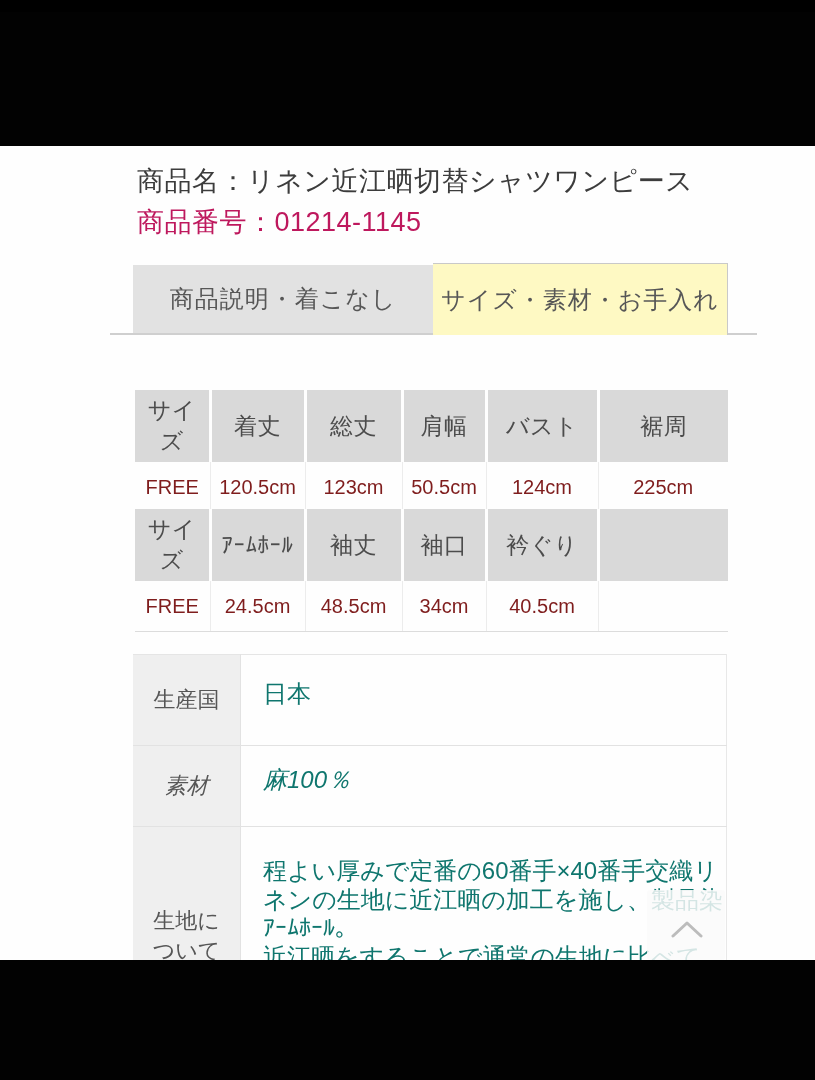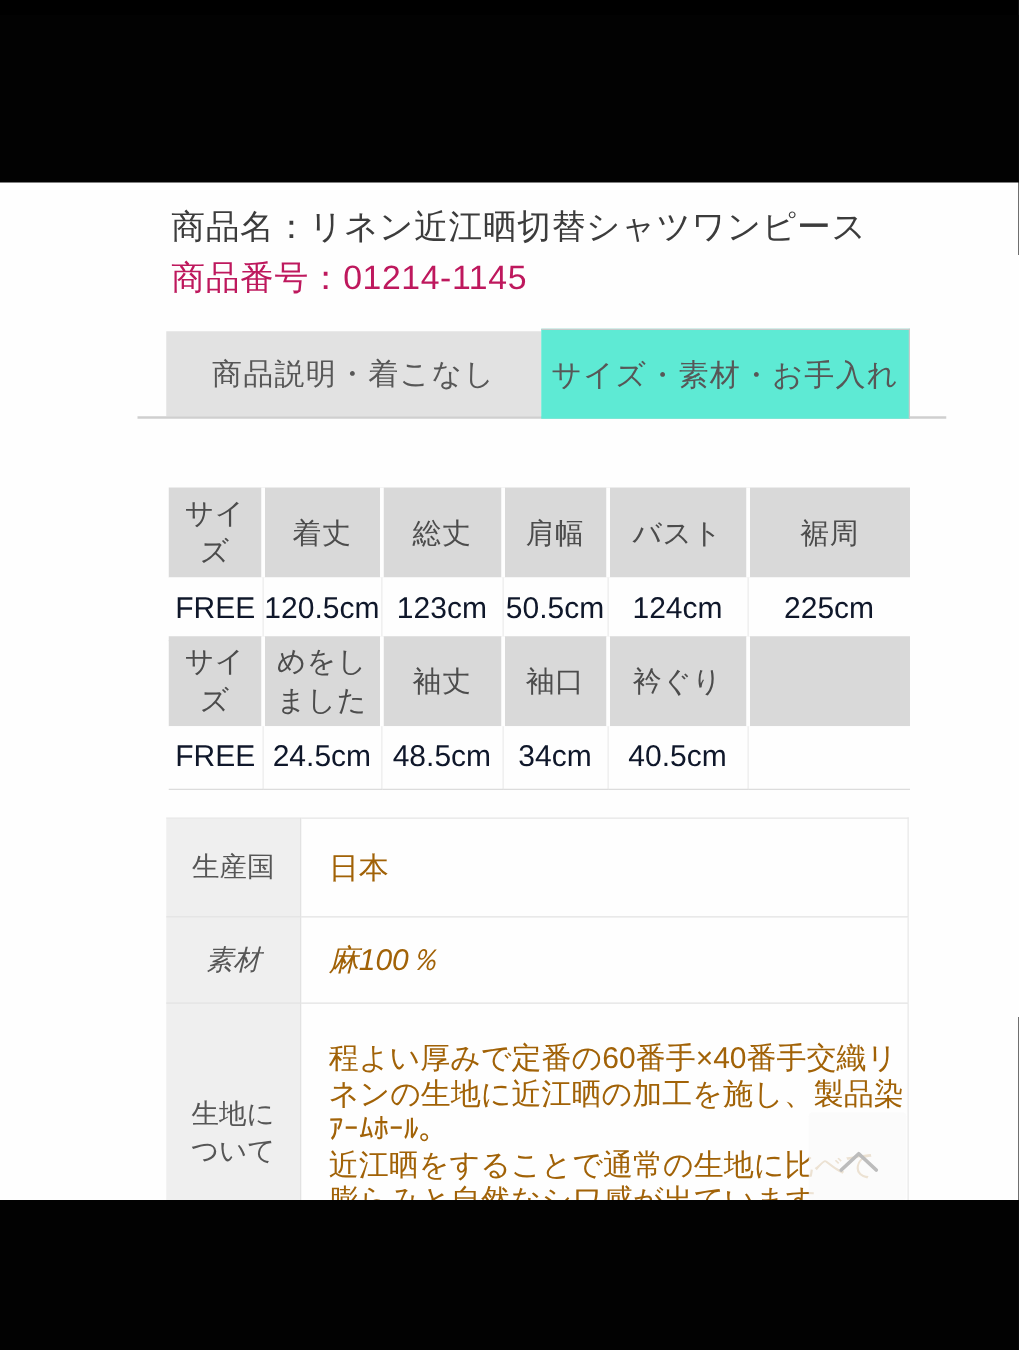--- a/index.html
+++ b/index.html
@@ -14,49 +14,49 @@
     background:#fefefe;overflow:hidden;color:#3a3a3a;
   }
   
   .pname{position:absolute;left:137px;top:16px;font-size:27px;line-height:38px;color:#3c3c3c;letter-spacing:.5px;white-space:nowrap;}
   .pnum{position:absolute;left:137px;top:57px;font-size:27px;line-height:38px;color:#be185d;letter-spacing:.5px;white-space:nowrap;}
   
   .tabline{position:absolute;left:110px;top:187px;width:647px;height:2px;background:#cfcfcf;z-index:1;}
   .tab{position:absolute;display:flex;align-items:center;justify-content:center;
        font-size:24px;color:#575757;letter-spacing:1px;cursor:pointer;box-sizing:border-box;font-family:Liberation Serif, serif;}
   .tab-inactive{left:133px;top:119px;width:300px;height:68px;background:#e2e2e2;z-index:0;}
-  .tab-active{left:433px;top:117px;width:295px;height:72px;background:#5eead4;
+  .tab-active{left:433px;top:117px;width:295px;height:72px;background:#fef9c3;
               border-top:1px solid #c9c9c9;border-right:1px solid #c9c9c9;z-index:2;}
   
   table.sizetable{position:absolute;left:135px;width:593px;border-collapse:collapse;table-layout:fixed;}
   .t1{top:244px;}
   .t2{top:363px;}
   table.sizetable th{
     background:#d9d9d9;height:49px;font-weight:normal;font-size:23px;color:#4c4c4c;
     text-align:center;vertical-align:middle;border-right:3px solid #fefefe;padding:5px;letter-spacing:.5px;
   }
   table.sizetable th:last-child{border-right:none;}
   table.sizetable td{
-    height:50px;font-size:24px;color:#0f172a;text-align:center;vertical-align:middle;
+    height:50px;font-size:20px;color:#7f1d1d;text-align:center;vertical-align:middle;
     border-right:1px solid #ececec;border-bottom:1px solid #dcdcdc;background:#fefefe;padding:0;
   }
   table.sizetable td:last-child{border-right:none;text-align:center;}
   
   table.infotable{
     position:absolute;left:133px;top:508px;width:594px;border-collapse:collapse;table-layout:fixed;
     border-top:1px solid #e5e5e5;border-right:1px solid #e8e8e8;
   }
   table.infotable th{
     width:107px;background:#efefef;font-weight:normal;font-size:22px;color:#565656;
     text-align:center;vertical-align:middle;border-right:1px solid #e2e2e2;border-bottom:1px solid #e2e2e2;
     white-space:pre-line;line-height:30px;padding:0;
   }
   table.infotable td{
-    font-size:24px;color:#a16207;vertical-align:middle;border-bottom:1px solid #e2e2e2;
-    padding:0 2px 0 22px;white-space:pre-line;background:#fefefe;
+    font-size:24px;color:#0f766e;vertical-align:middle;border-bottom:1px solid #e2e2e2;
+    padding:0 2px 12px 22px;white-space:pre-line;background:#fefefe;
   }
   tr.info-r1 th, tr.info-r1 td{height:78px;}
   tr.info-r2 th, tr.info-r2 td{height:68px;font-style:italic;}
   tr.info-r3 th, tr.info-r3 td{height:175px;}
   tr.info-r3 td{vertical-align:top;padding-top:30px;line-height:28.5px;}
   
   .back-top{
     position:absolute;left:647px;top:744px;width:78px;height:70px;
     background:rgba(250,250,250,0.84);border-radius:3px;cursor:pointer;z-index:3;
   }
@@ -109,21 +109,21 @@
         <col style="width:75px">
           <col style="width:95px">
           <col style="width:97px">
         <col style="width:84px">
           <col style="width:112px">
           <col style="width:130px">
       </colgroup>
       <tbody>
           <tr>
         <th>サイズ</th>
-        <th>めをしました</th>
+        <th>ｱｰﾑﾎｰﾙ</th>
         <th>袖丈</th>
         <th>袖口</th>
         <th>衿ぐり</th>
         <th></th>
       </tr>
       <tr>
         <td>FREE</td>
         <td>24.5cm</td>
         <td>48.5cm</td>
         <td>34cm</td>

